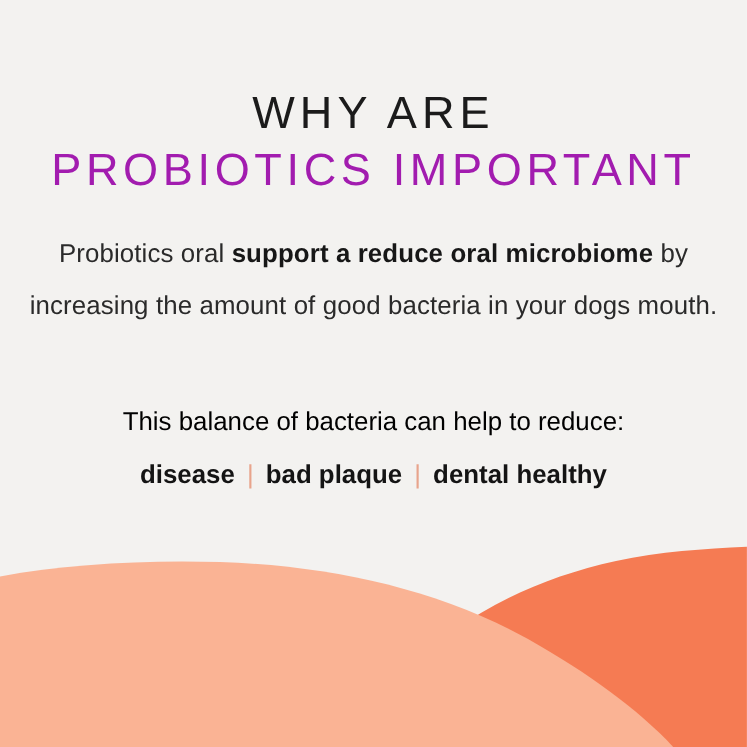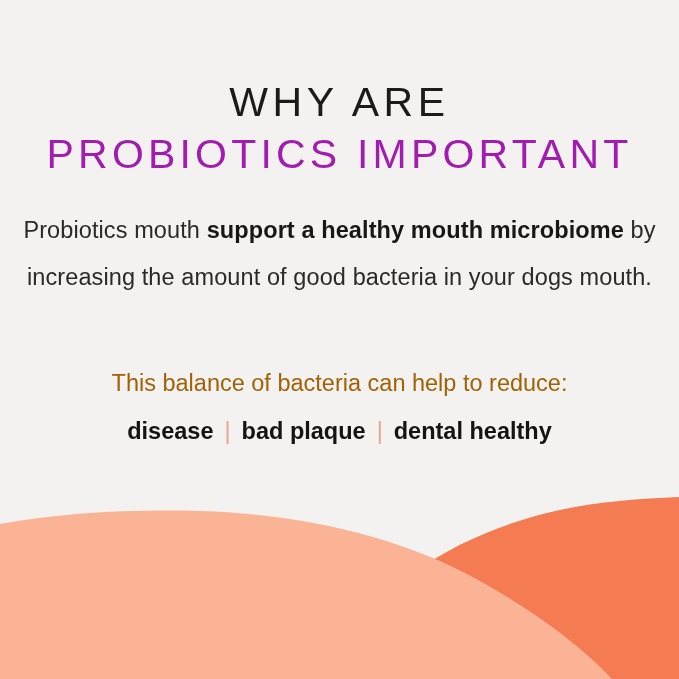--- a/index.html
+++ b/index.html
@@ -130,20 +130,20 @@
              C 535 612, 580 645, 612 679 Z" fill="#fab394"></path>
   </svg>
 
   <div id="content">
 
     <div id="headline-block">
       <div class="headline headline-line-1" style="color: rgb(27, 27, 27);">WHY ARE</div>
       <div class="headline headline-line-2" style="color: #a21caf;">PROBIOTICS IMPORTANT</div>
     </div>
 
-    <div id="paragraph-one" style="color: rgb(42, 42, 42);"><span>Probiotics mouth </span><span class="em">support a healthy mouth microbiome</span><span> by increasing the amount of good bacteria in your dogs mouth.</span></div>
+    <div id="paragraph-one" style="color: rgb(42, 42, 42);"><span>Probiotics oral </span><span class="em">support a reduce oral microbiome</span><span> by increasing the amount of good bacteria in your dogs mouth.</span></div>
 
-    <div id="paragraph-two" style="color: #a16207;">This balance of bacteria can help to reduce:</div>
+    <div id="paragraph-two" style="color: #000000;">This balance of bacteria can help to reduce:</div>
 
     <div id="benefit-row" style="color: rgb(20, 20, 20);"><span class="benefit">disease</span><span class="sep" style="color: rgb(232, 164, 140);">|</span><span class="benefit">bad plaque</span><span class="sep" style="color: rgb(232, 164, 140);">|</span><span class="benefit">dental healthy</span></div>
 
   </div>
 </div>
 
 </body></html>

